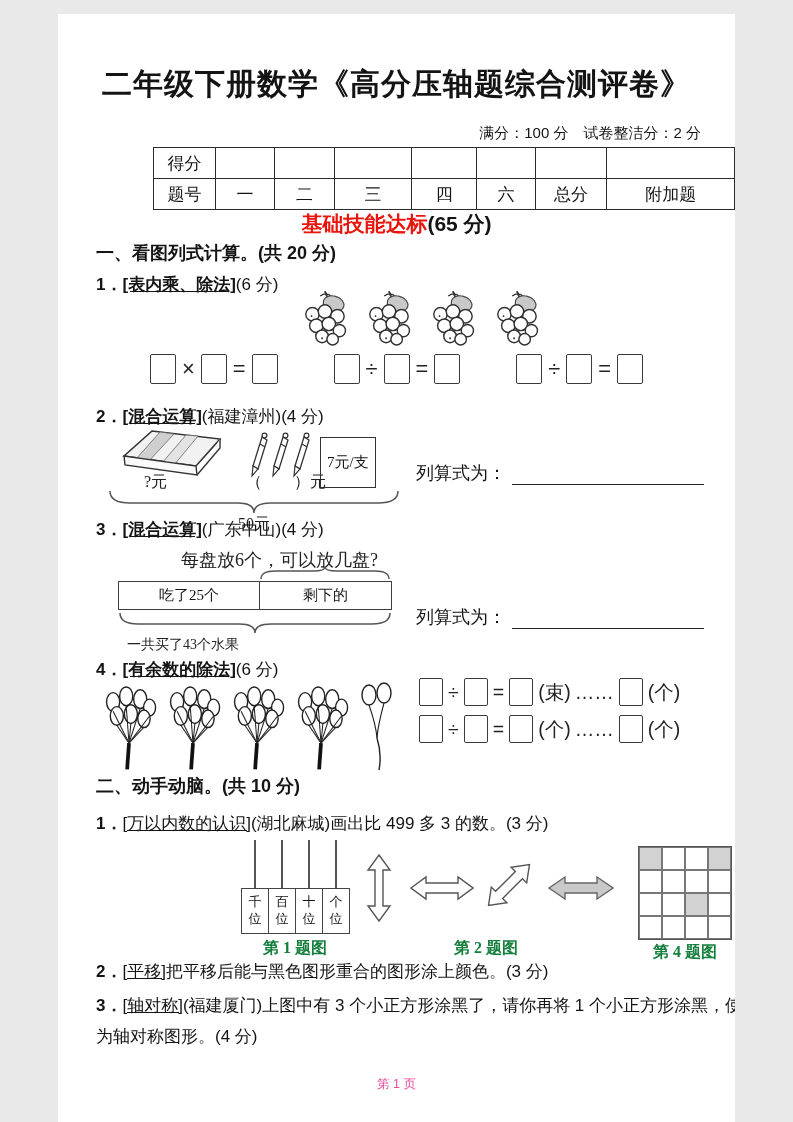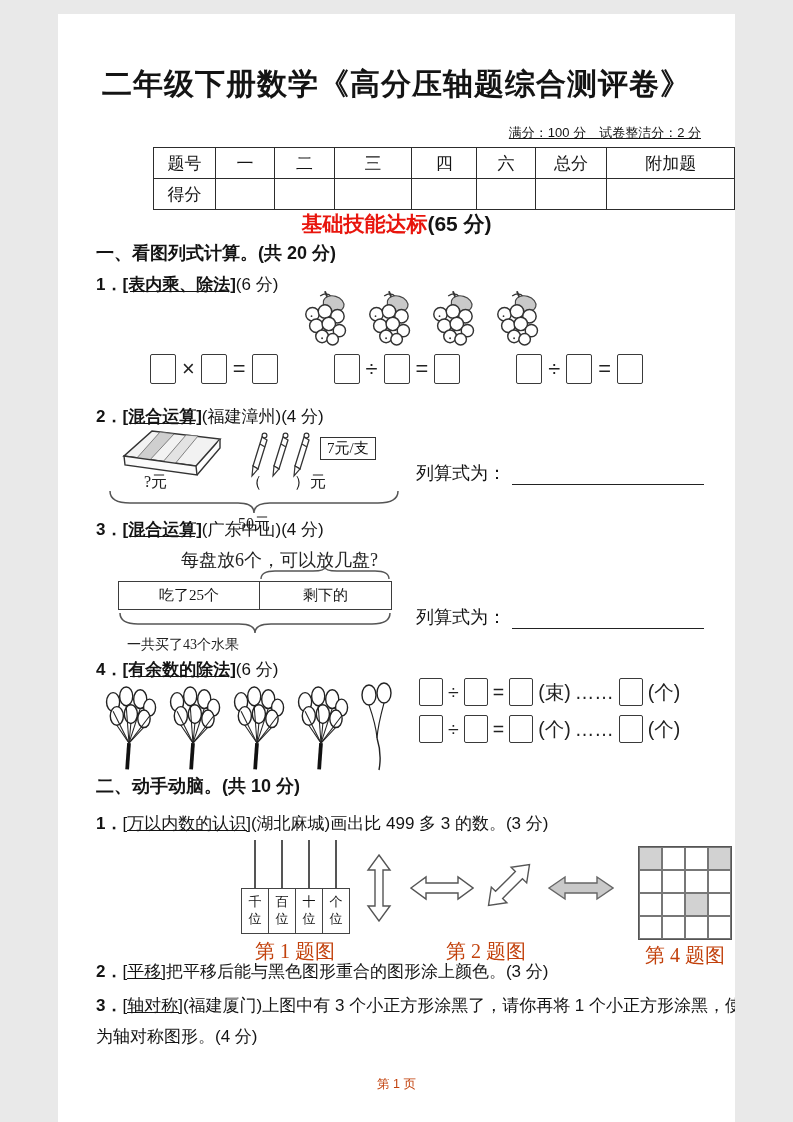--- a/index.html
+++ b/index.html
@@ -1,21 +1,21 @@
 <!DOCTYPE html>
 <html><head>
 <meta charset="utf-8">
 <style>
   html,body{margin:0;padding:0;background:#e9e9e9;}
   .page{position:relative;width:677px;height:1122px;margin:14px auto;background:#ffffff;
         font-family:"Liberation Sans",sans-serif;color:#141414;overflow:hidden;}
   
   .title{position:absolute;top:50px;left:0;right:0;text-align:center;
          font-size:30px;font-weight:bold;letter-spacing:1px;}
-  .score-note{position:absolute;top:110px;right:34px;font-size:13px;text-decoration:underline;}
+  .score-note{position:absolute;top:110px;right:34px;font-size:15px;}
   table.score{position:absolute;top:133px;left:95px;border-collapse:collapse;
               table-layout:fixed;font-size:17px;text-align:center;}
   table.score td{border:1.6px solid #2c2c2c;height:30px;padding:0;}
   
   .banner{position:absolute;top:196px;left:0;right:0;text-align:center;
           font-size:21px;font-weight:bold;}
   
   .sec-head{position:absolute;left:38px;font-size:18px;font-weight:bold;}
   .q-line{position:absolute;left:38px;font-size:17px;}
   .q-num{font-weight:bold;}
@@ -28,45 +28,45 @@
         border-radius:2px;background:#fff;margin:0 4px;vertical-align:middle;flex:none;}
   .op{font-size:1.15em;margin:0 2px;color:#222;}
   #eq-row-1{top:340px;left:0;right:0;justify-content:center;gap:48px;font-size:19px;}
   #q4-eqs{top:664px;left:358px;flex-direction:column;gap:9px;font-size:17px;}
   #q4-eqs .fbox{width:22px;height:26px;margin:0 3px;}
   
   .grapes{position:absolute;top:276px;left:0;right:0;display:flex;
           justify-content:center;gap:16px;padding-left:46px;}
   .figure{position:absolute;}
   .serif-note{font-family:"Liberation Serif",serif;color:#222;}
-  .price-tag{position:absolute;border:1.6px solid #333;padding:1px 6px;
+  .price-tag{position:absolute;border:1.6px solid #333;padding:15px 6px;
              font-size:15px;font-family:"Liberation Serif",serif;background:#fff;}
   .ans{position:absolute;left:358px;font-size:18px;}
   .blank{display:inline-block;width:192px;height:20px;
          border-bottom:1.7px solid #222;vertical-align:bottom;margin-left:6px;}
   .bar{position:absolute;display:flex;border:1.6px solid #3d3d3d;height:27px;
        font-family:"Liberation Serif",serif;font-size:15px;}
   .bar .cell{display:flex;align-items:center;justify-content:center;}
   .bar .cell+ .cell{border-left:1.6px solid #3d3d3d;}
   
   .pv-lines{position:absolute;}
   .pv-line{position:absolute;top:0;width:1.5px;height:50px;background:#555;}
   .pv-box{position:absolute;top:48px;display:flex;border:1.5px solid #444;background:#fff;}
   .pv-col{width:26px;height:44px;display:flex;flex-direction:column;align-items:center;
           justify-content:center;font-size:13px;line-height:1.3;
           font-family:"Liberation Serif",serif;}
   .pv-col+ .pv-col{border-left:1.2px solid #444;}
-  .caption{position:absolute;font-size:20px;font-family:"Liberation Serif",serif;color:#c2410c;}
+  .caption{position:absolute;font-size:16px;font-family:"Liberation Serif",serif;color:#15803d;font-weight:bold;}
   .grid4{position:absolute;display:grid;grid-template-columns:repeat(4,23px);
          grid-template-rows:repeat(4,23px);border:1.6px solid #555;}
   .grid4 .gcell{border:0.8px solid #777;background:#fff;}
   .grid4 .gcell.shaded{background:#d2d2d2;}
   .arrow-wrap{position:absolute;}
   .footer{position:absolute;top:1062px;left:0;right:0;text-align:center;
-          font-size:12.5px;color:#c2410c;}
+          font-size:12.5px;color:#ec4899;}
 </style>
 </head>
 <body>
 
 <div class="page">
 
   <div class="title">二年级下册数学《高分压轴题综合测评卷》</div>
   <div class="score-note">满分：100 分　试卷整洁分：2 分</div>
 
   <table class="score">
@@ -74,39 +74,39 @@
       <col style="width:70px">
         <col style="width:67px">
         <col style="width:68px">
         <col style="width:88px">
       <col style="width:74px">
         <col style="width:66px">
         <col style="width:82px">
         <col style="width:148px">
     </colgroup>
     <tbody>
-        <tr id="score-head">
+        <tr id="score-row">
+          <td>得分</td>
+          <td></td>
+          <td></td>
+          <td></td>
+          <td></td>
+          <td></td>
+          <td></td>
+          <td></td>
+        </tr>
+    <tr id="score-head">
           <td>题号</td>
           <td>一</td>
           <td>二</td>
           <td>三</td>
           <td>四</td>
           <td>六</td>
           <td>总分</td>
           <td>附加题</td>
-        </tr>
-    <tr id="score-row">
-          <td>得分</td>
-          <td></td>
-          <td></td>
-          <td></td>
-          <td></td>
-          <td></td>
-          <td></td>
-          <td></td>
         </tr>
   </tbody>
     </table>
 
   <div class="banner">
     <span style="color:#e8150d">基础技能达标</span><span>(65 分)</span>
   </div>
 
   <div class="sec-head" style="top:227px">一、看图列式计算。(共 20 分)</div>
 

